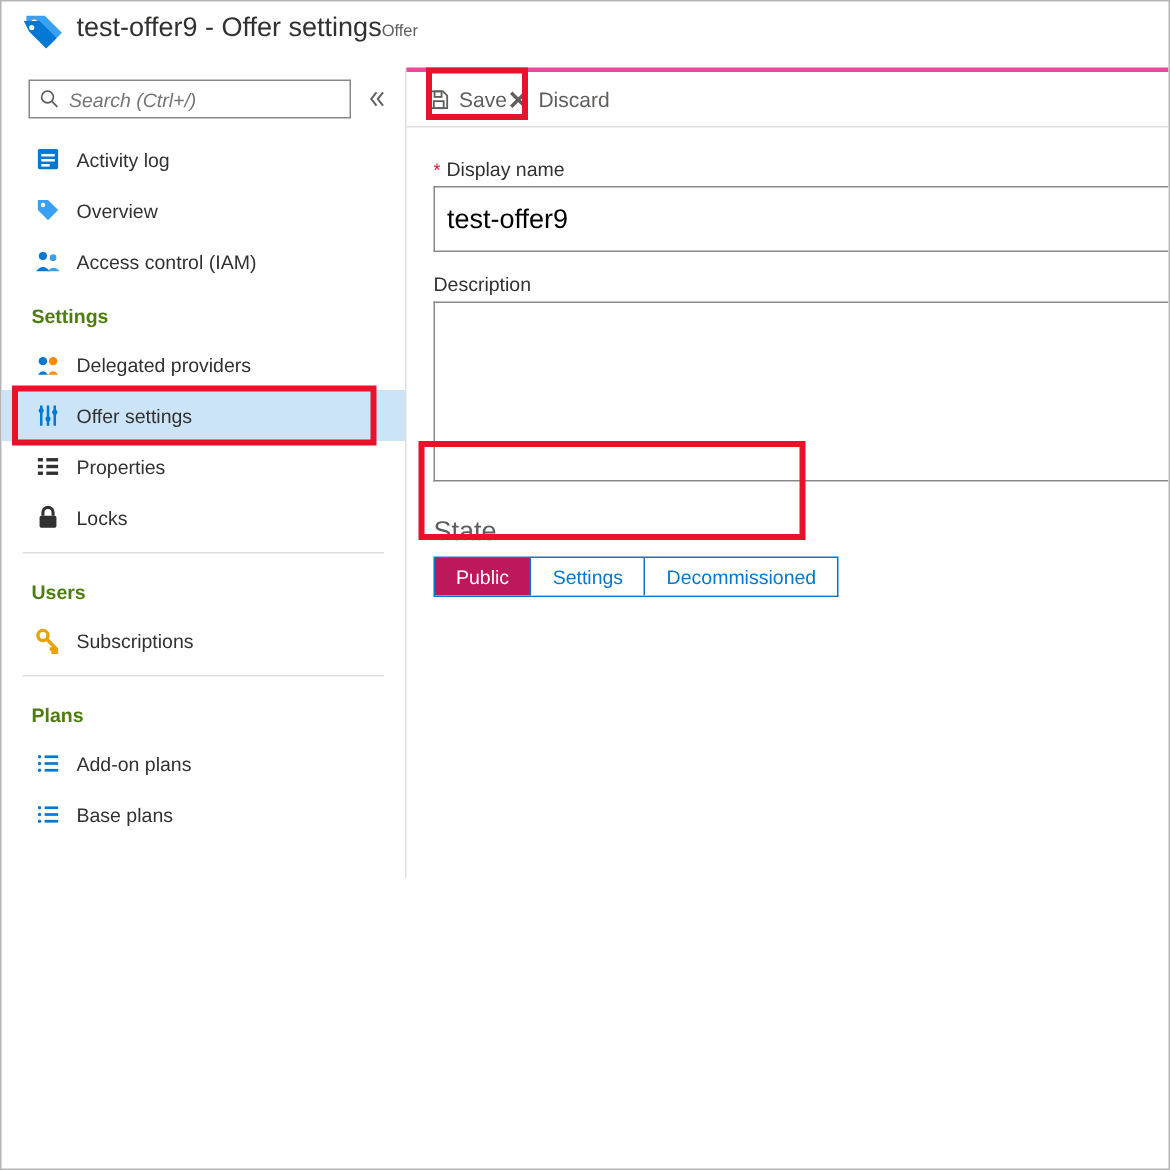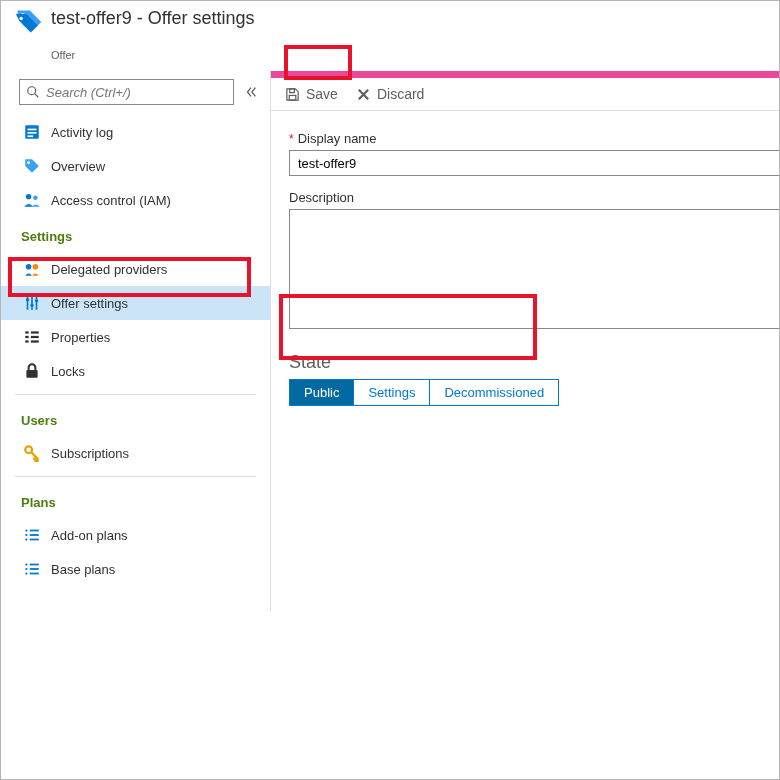--- a/index.html
+++ b/index.html
@@ -2,23 +2,23 @@
 <html><head>
 <meta charset="utf-8">
 <style>
   * { box-sizing: border-box; margin:0; padding:0; }
   html,body { width:780px; height:780px; font-family:"Segoe UI", Arial, sans-serif; font-size:13px; color:#323130; background:#fff; }
   .frame { width:780px; height:780px; border:1px solid #b5b5b5; position:relative; overflow:hidden; }
 
   
   .header { display:flex; align-items:flex-start; padding:6px 10px 10px 14px; }
   .header-icon { width:28px; height:28px; margin-right:8px; color:#0078d4; flex:0 0 auto; }
-  .header-titles { display:flex; flex-direction:column; }
+  .header-titles { display:flex; flex-direction:row; }
   .header-title { font-size:18px; font-weight:400; color:#323130; line-height:22px; }
-  .header-subtitle { font-size:11px; color:#605e5c; margin-top:20px; }
+  .header-subtitle { font-size:11px; color:#605e5c; margin-top:8px; }
 
   .body { display:flex; height:calc(100% - 46px); }
 
   
   .sidebar { width:270px; border-right:1px solid #e1dfdd; padding-top:8px; position:relative; height:540px; }
   .search-wrap { padding:0 12px 10px 18px; display:flex; align-items:center; }
   .search { flex:1; height:26px; border:1px solid #8a8886; border-radius:0; display:flex; align-items:center; padding:0 6px; color:#605e5c; background:#fff; }
   .search svg { width:14px; height:14px; color:#605e5c; margin-right:6px; flex:0 0 auto; }
   .search-input { border:none; outline:none; flex:1; font-style:italic; font-size:13px; color:#605e5c; background:transparent; }
   .collapse-chevrons { width:14px; margin-left:10px; color:#605e5c; }
@@ -27,36 +27,36 @@
   .nav-item .ico { width:18px; height:18px; margin-right:10px; display:flex; align-items:center; justify-content:center; flex:0 0 auto; }
   .nav-item.selected { background:#cce4f7; }
   .section-title { font-weight:600; font-size:13px; padding:12px 12px 8px 20px; color:#4d7c0f; }
   .divider { border:none; border-top:1px solid #e1dfdd; margin:6px 14px; }
 
   
   .hl { position:absolute; border:4px solid #e8132b; pointer-events:none; }
 
   
   .content { flex:1; padding:0; position:relative; }
-  .toolbar { height:40px; border-bottom:1px solid #e1dfdd; border-top:7px solid #ec4899; display:flex; align-items:flex-start; padding:0 14px; gap:18px; color:#605e5c; }
+  .toolbar { height:40px; border-bottom:1px solid #e1dfdd; border-top:3px solid #ec4899; display:flex; align-items:flex-start; padding:0 14px; gap:0; color:#605e5c; }
   .tb-btn { display:flex; align-items:center; gap:6px; height:100%; cursor:pointer; color:#605e5c; font-size:14px; }
   .tb-btn svg { width:15px; height:15px; }
 
   .form-area { padding:12px 0 0 2px; }
   .field-label { font-size:13px; color:#323130; margin:8px 0 4px 16px; display:flex; align-items:center; }
   .req { color:#e8132b; margin-right:4px; font-size:12px; }
-  .text-input { margin-left:16px; width:calc(100% - 16px); height:26px; border:1px solid #8a8886; border-right:none; padding:2px 8px; font-size:13px; }
+  .text-input { margin-left:16px; width:calc(100% - 16px); height:44px; border:1px solid #8a8886; border-right:none; padding:2px 8px; font-size:18px; }
   .desc-input { margin-left:16px; width:calc(100% - 16px); height:120px; border:1px solid #8a8886; border-right:none; resize:none; font-size:13px; padding:4px 8px; }
 
   .state-group { margin:20px 0 0 16px; }
   .state-label { font-size:18px; color:#605e5c; margin-bottom:6px; display:block; }
   .seg { display:inline-flex; border:1px solid #0078d4; border-radius:0; overflow:hidden; }
   .seg div { padding:5px 14px; font-size:13px; color:#0078d4; border-right:1px solid #0078d4; cursor:pointer; background:#fff; }
   .seg div:last-child { border-right:none; }
-  .seg div.active { background:#0369a1; color:#fff; }
+  .seg div.active { background:#be185d; color:#fff; }
 
   svg { display:block; }
 </style>
 </head>
 <body>
 
 <div class="frame">
 
   <div class="header">
     <span class="header-icon">

